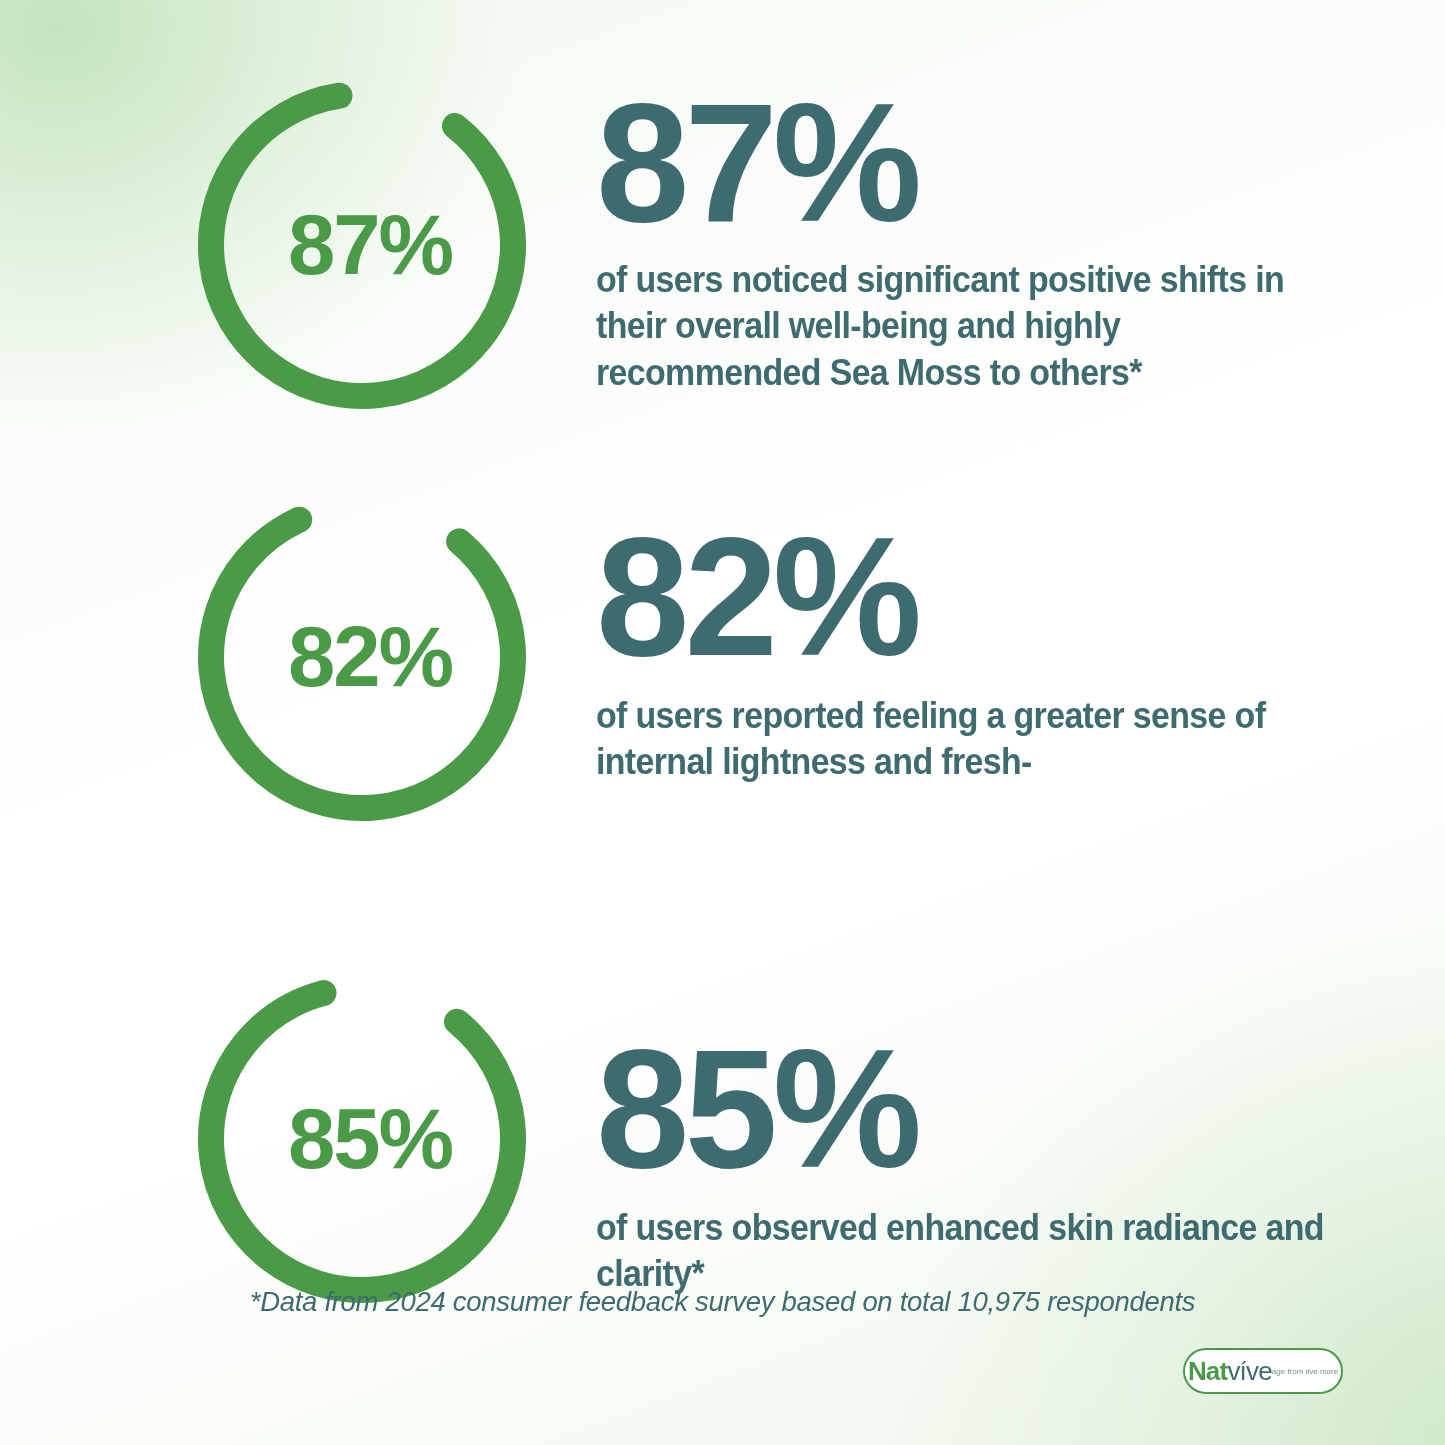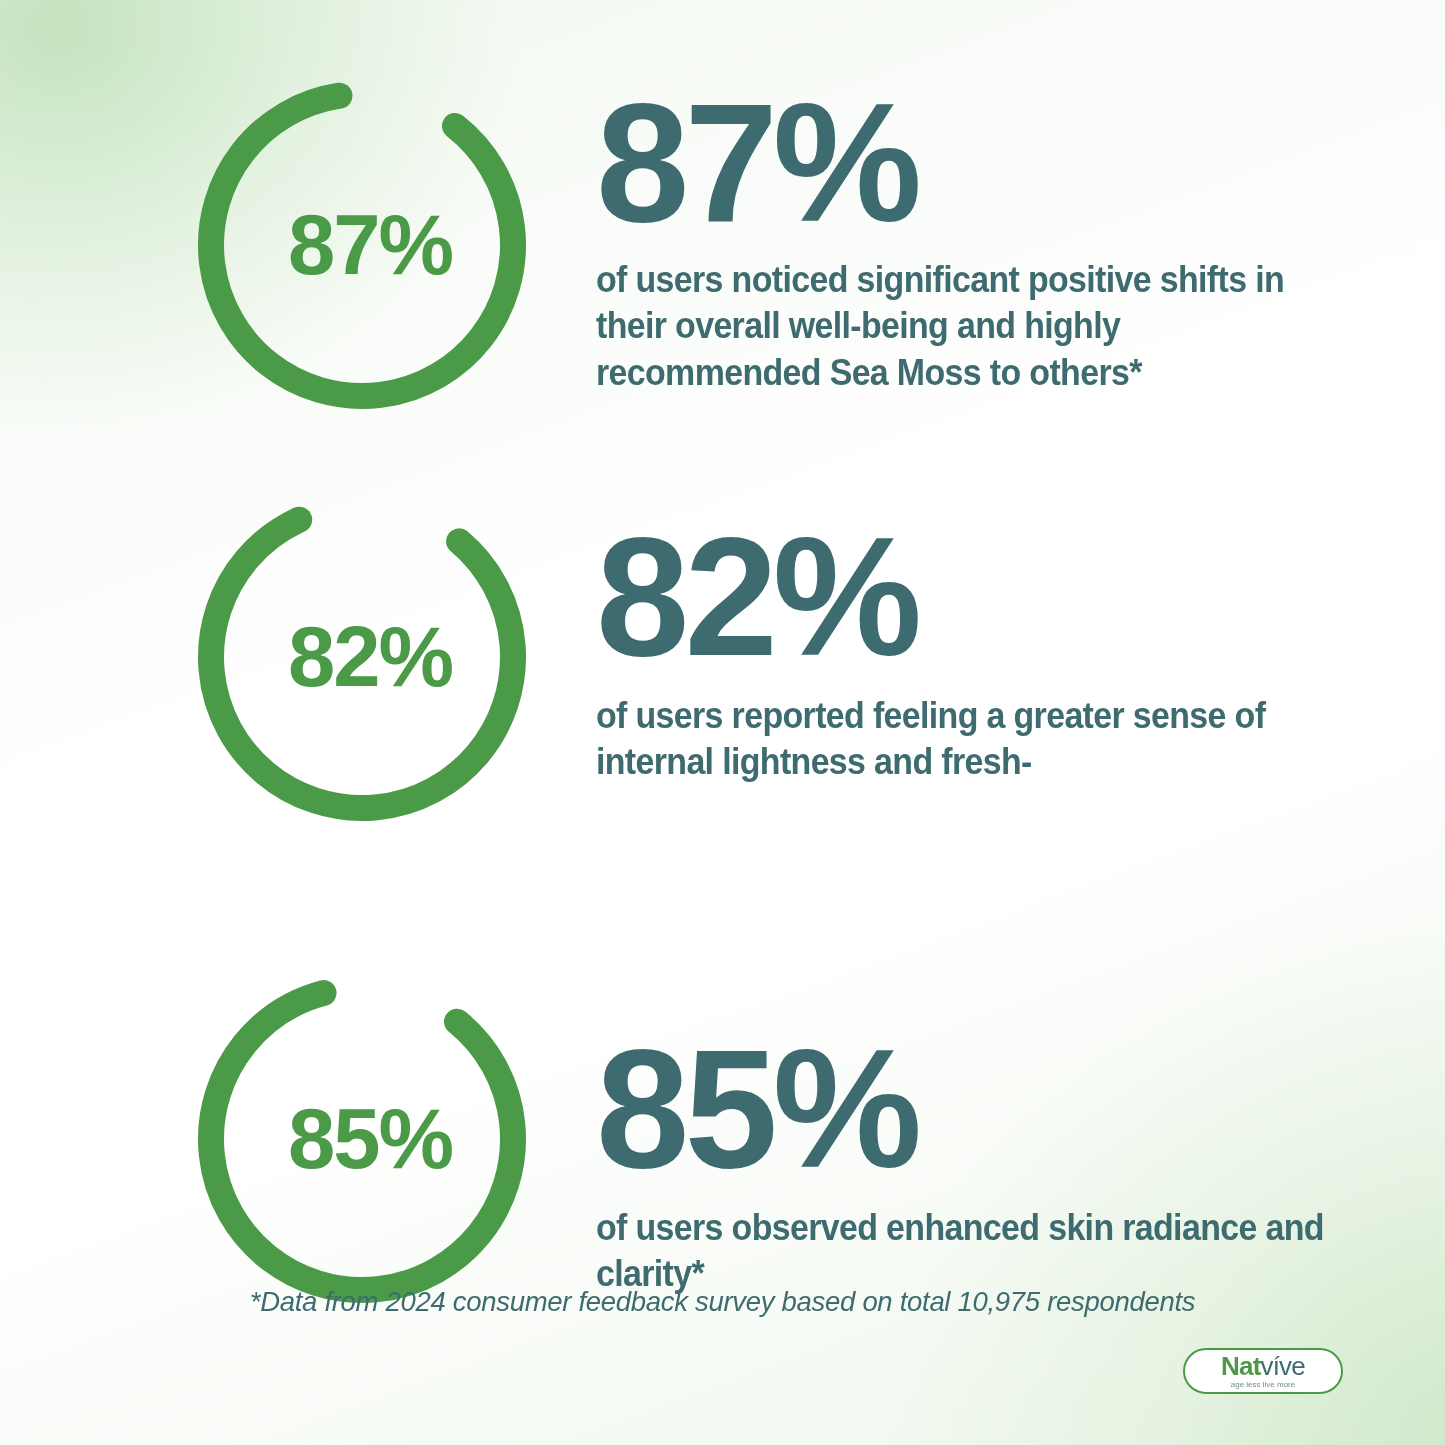--- a/index.html
+++ b/index.html
@@ -123,21 +123,21 @@
   #logo {
     position: absolute;
     left: 1183px;
     top: 1348px;
     width: 160px;
     height: 46px;
     border: 2.5px solid #4a9a47;
     border-radius: 26px;
     background: #ffffff;
     display: flex;
-    flex-direction: column;
+    flex-direction: row;
     align-items: center;
     justify-content: center;
     box-sizing: border-box;
   }
   .logo-word {
     font-family: "Liberation Sans", sans-serif;
     font-size: 26px;
     line-height: 1;
     letter-spacing: -0.8px;
     white-space: nowrap;
@@ -207,16 +207,16 @@
     <div class="stat-text">
       <div class="big-pct">85%</div>
       <div class="desc">of users observed enhanced skin radiance and clarity*</div>
     </div>
   </div>
 
   <div id="footnote">*Data from 2024 consumer feedback survey based on total 10,975 respondents</div>
 
   <div id="logo">
     <div class="logo-word"><span class="logo-nat">Nat</span><span class="logo-vive">víve</span></div>
-    <div class="logo-tag">age less live more</div>
+    <div class="logo-tag">age from live more</div>
   </div>
 
 </div>
 
 </body></html>

